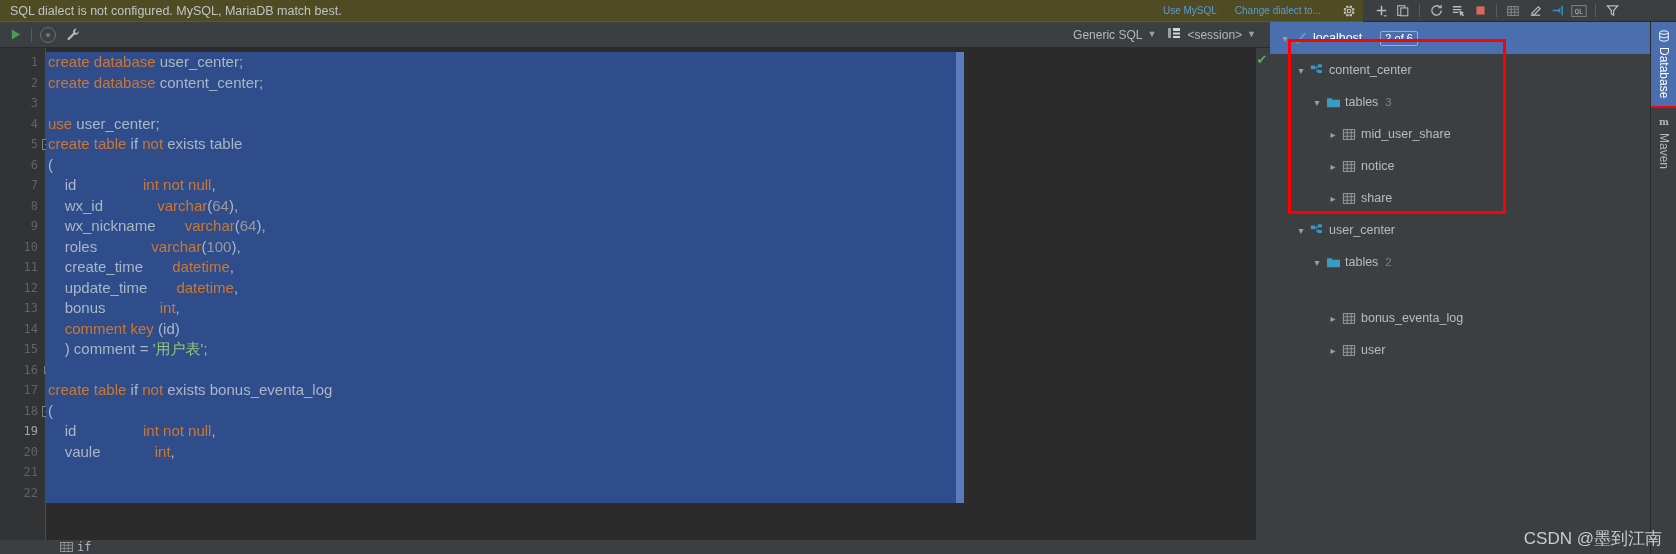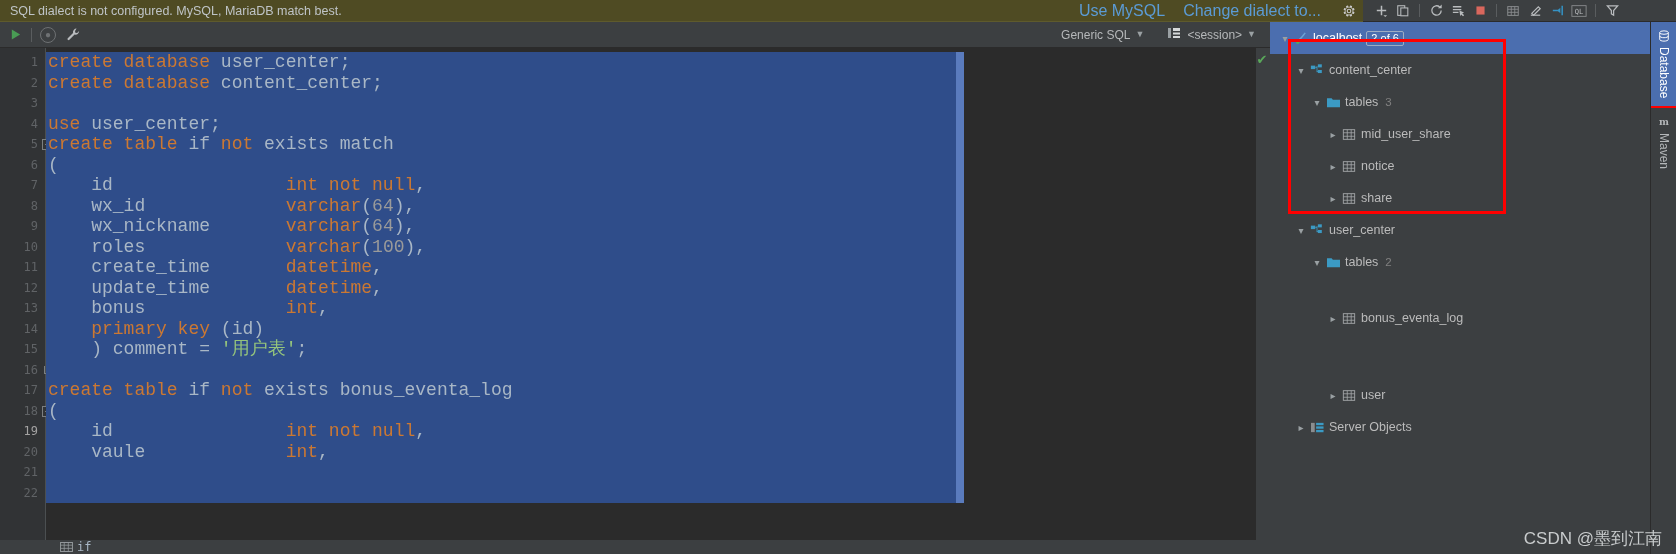--- a/index.html
+++ b/index.html
@@ -36,21 +36,21 @@
     white-space: nowrap;
   }
   .notif-actions {
     margin-left: auto;
     display: flex;
     align-items: center;
     gap: 18px;
   }
   .notif-link {
     color: #5b9bd5;
-    font-size: 16px;
+    font-size: 10px;
     white-space: nowrap;
     cursor: pointer;
   }
   .gear-btn {
     width: 16px; height: 16px;
     display: flex; align-items: center; justify-content: center;
     cursor: pointer;
     margin-left: 2px;
   }
 
@@ -116,21 +116,21 @@
   .wrench-btn {
     width: 22px; height: 20px;
     display: flex; align-items: center; justify-content: center;
     cursor: pointer;
     margin-left: 3px;
   }
   .etb-right {
     margin-left: auto;
     display: flex;
     align-items: center;
-    gap: 16px;
+    gap: 4px;
   }
   .dialect-combo, .session-combo {
     display: flex; align-items: center; gap: 5px;
     color: #b6b8ba; font-size: 12px;
     cursor: pointer;
     padding: 1px 4px;
     white-space: nowrap;
   }
   .chev { color: #9aa0a3; font-size: 9px; line-height: 1; }
 
@@ -189,22 +189,22 @@
 
   .code-wrap {
     flex: 1 1 auto;
     position: relative;
     padding-top: 4px;
     overflow: hidden;
   }
   .code-line {
     height: 20.5px;
     line-height: 20.5px;
-    font-family: Liberation Mono, monospace;
-    font-size: 18px;
+    font-family: Liberation Sans, sans-serif;
+    font-size: 15px;
     white-space: pre;
     color: #a9b7c6;
     padding-left: 2px;
   }
   .sel-overlay {
     position: absolute;
     left: 0; top: 4px;
     width: 910px;
     height: 451px;
     background: #2f4d8a;
@@ -302,21 +302,21 @@
     width: 18px; flex: 0 0 18px;
     display: flex; align-items: center; justify-content: center;
   }
   .tree-label { margin-left: 3px; }
   .tree-count {
     margin-left: 7px;
     color: #808080;
     font-size: 11.5px;
   }
   .badge-count {
-    margin-left: 4px;
+    margin-left: 18px;
     border: 1px solid #9dadc4;
     border-radius: 2px;
     font-size: 11px;
     padding: 0 4px;
     color: #ffffff;
     line-height: 13px;
   }
   .red-box {
     position: absolute;
     border: 3px solid #ff0000;
@@ -513,30 +513,30 @@
             <div class="gutter-line">21</div>
             <div class="gutter-line">22</div>
           </div>
         <div class="code-wrap">
           <div class="sel-overlay"></div>
           <div class="code-lines" id="code-lines">
               <div class="code-line"><span class="kw">create database </span><span class="id">user_center</span><span class="pn">;</span></div>
               <div class="code-line"><span class="kw">create database </span><span class="id">content_center</span><span class="pn">;</span></div>
               <div class="code-line">&nbsp;</div>
               <div class="code-line"><span class="kw">use </span><span class="id">user_center</span><span class="pn">;</span></div>
-              <div class="code-line"><span class="kw">create table </span><span class="id">if </span><span class="kw">not </span><span class="id">exists match</span></div>
+              <div class="code-line"><span class="kw">create table </span><span class="id">if </span><span class="kw">not </span><span class="id">exists table</span></div>
               <div class="code-line"><span class="pn">(</span></div>
               <div class="code-line"><span class="id">    id                </span><span class="kw">int not null</span><span class="pn">,</span></div>
               <div class="code-line"><span class="id">    wx_id             </span><span class="kw">varchar</span><span class="pn">(</span><span class="num">64</span><span class="pn">),</span></div>
               <div class="code-line"><span class="id">    wx_nickname       </span><span class="kw">varchar</span><span class="pn">(</span><span class="num">64</span><span class="pn">),</span></div>
               <div class="code-line"><span class="id">    roles             </span><span class="kw">varchar</span><span class="pn">(</span><span class="num">100</span><span class="pn">),</span></div>
               <div class="code-line"><span class="id">    create_time       </span><span class="kw">datetime</span><span class="pn">,</span></div>
               <div class="code-line"><span class="id">    update_time       </span><span class="kw">datetime</span><span class="pn">,</span></div>
               <div class="code-line"><span class="id">    bonus             </span><span class="kw">int</span><span class="pn">,</span></div>
-              <div class="code-line"><span class="kw">    primary key </span><span class="pn">(</span><span class="id">id</span><span class="pn">)</span></div>
+              <div class="code-line"><span class="kw">    comment key </span><span class="pn">(</span><span class="id">id</span><span class="pn">)</span></div>
               <div class="code-line"><span class="pn">    ) </span><span class="id">comment </span><span class="pn">= </span><span class="str">'用户表'</span><span class="pn">;</span></div>
               <div class="code-line">&nbsp;</div>
               <div class="code-line"><span class="kw">create table </span><span class="id">if </span><span class="kw">not </span><span class="id">exists bonus_eventa_log</span></div>
               <div class="code-line"><span class="pn">(</span></div>
               <div class="code-line"><span class="id">    id                </span><span class="kw">int not null</span><span class="pn">,</span></div>
               <div class="code-line"><span class="id">    vaule             </span><span class="kw">int</span><span class="pn">,</span></div>
             </div>
           <div class="right-pad"></div>
           <div class="scroll-thumb"></div>
           <div class="marker-strip">
@@ -645,41 +645,29 @@
           <div class="tree-row" style="padding-left: 56px; margin-top: 24px;">
             <span class="twisty right"></span>
             <span class="tw-icon">
               <svg width="14" height="13" viewBox="0 0 16 14">
                 <rect x="1.5" y="1.5" width="13" height="11" fill="none" stroke="#a7aaac" stroke-width="1"></rect>
                 <path d="M1.5 5h13M1.5 9h13M6 1.5v11M10.5 1.5v11" stroke="#a7aaac" stroke-width="0.9"></path>
               </svg>
             </span>
             <span class="tree-label">bonus_eventa_log</span>
           </div>
-          <div class="tree-row" style="padding-left: 56px; margin-top: 45px;">
+          <div class="tree-row" style="padding-left: 56px;">
             <span class="twisty right"></span>
             <span class="tw-icon">
               <svg width="14" height="13" viewBox="0 0 16 14">
                 <rect x="1.5" y="1.5" width="13" height="11" fill="none" stroke="#a7aaac" stroke-width="1"></rect>
                 <path d="M1.5 5h13M1.5 9h13M6 1.5v11M10.5 1.5v11" stroke="#a7aaac" stroke-width="0.9"></path>
               </svg>
             </span>
             <span class="tree-label">user</span>
-          </div>
-          <div class="tree-row" style="padding-left: 24px;">
-            <span class="twisty right"></span>
-            <span class="tw-icon">
-              <svg width="15" height="13" viewBox="0 0 16 14">
-                <rect x="1" y="2" width="4" height="10" fill="#8a8d8f"></rect>
-                <rect x="6.5" y="2" width="8" height="2.5" fill="#3b9ac4"></rect>
-                <rect x="6.5" y="5.8" width="8" height="2.5" fill="#3b9ac4"></rect>
-                <rect x="6.5" y="9.6" width="8" height="2.5" fill="#3b9ac4"></rect>
-              </svg>
-            </span>
-            <span class="tree-label">Server Objects</span>
           </div>
         </div>
       <div class="red-box" id="red-box" style="left: 18px; top: 17px; width: 218px; height: 175px;"></div>
     </div>
 
     <div class="side-tabs">
       <div class="vtab active">
         <span class="vtab-ico">
           <svg width="12" height="12" viewBox="0 0 14 14">
             <ellipse cx="7" cy="3" rx="5" ry="2" fill="none" stroke="#ffffff" stroke-width="1.1"></ellipse>

